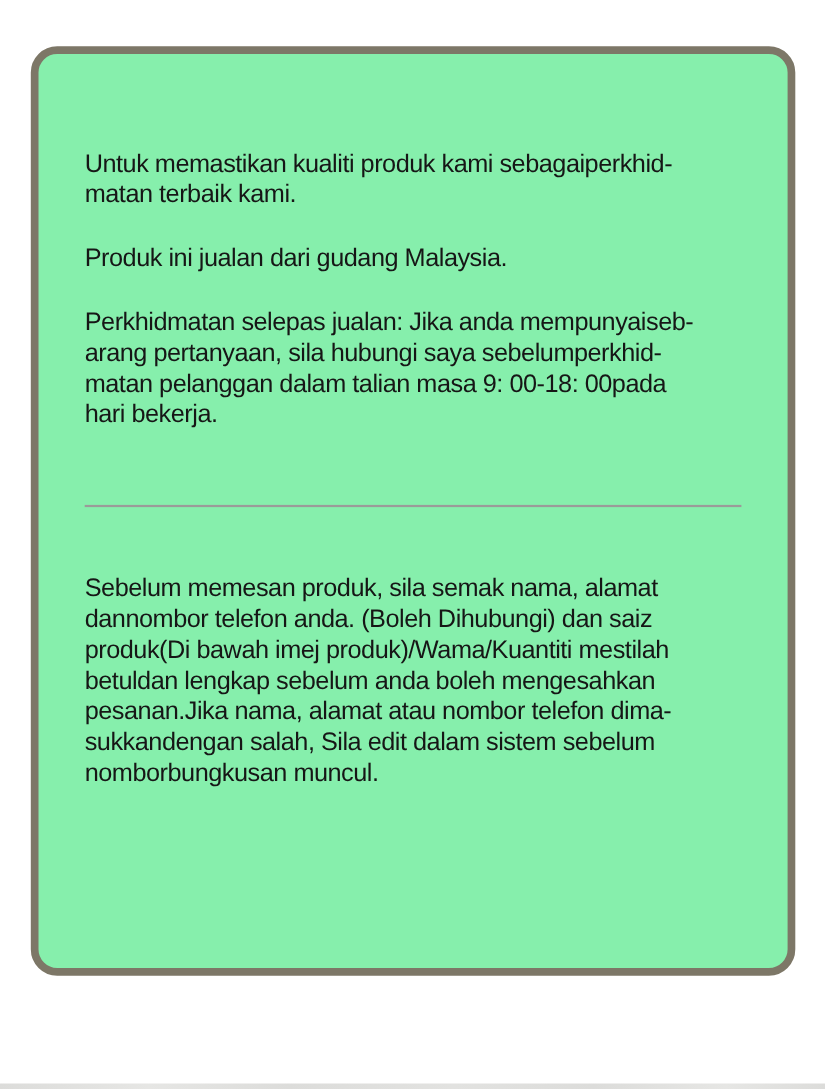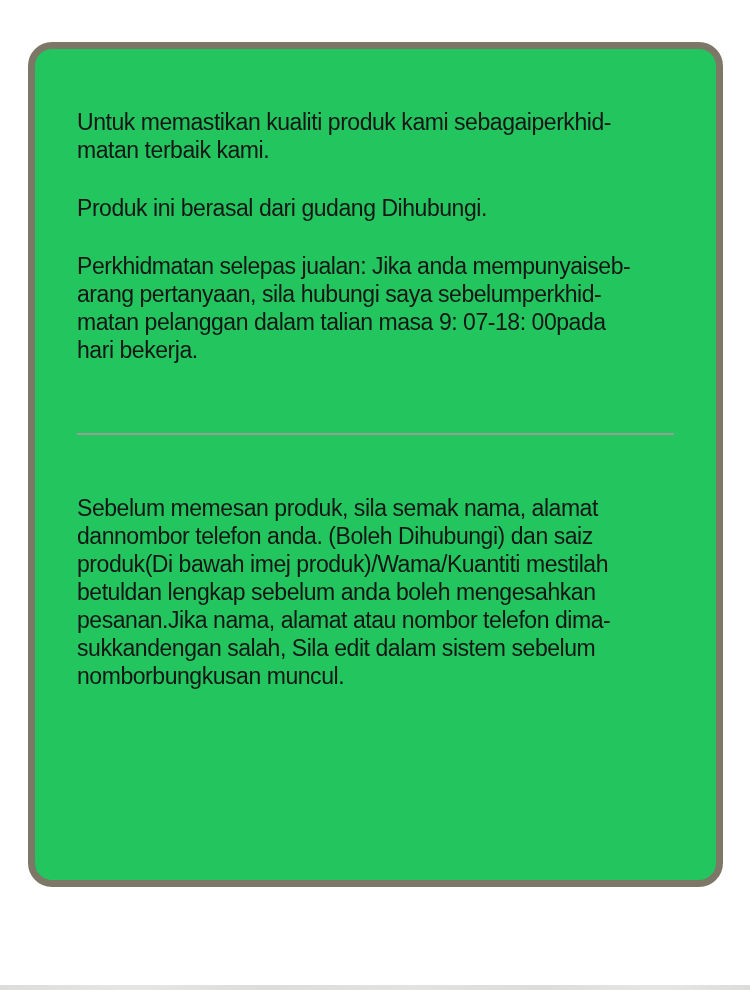--- a/index.html
+++ b/index.html
@@ -23,22 +23,22 @@
   }
   .notice-card {
     position: absolute;
     left: 28px;
     top: 42px;
     width: 695px;
     height: 845px;
     box-sizing: border-box;
     border: 7px solid var(--border-color);
     border-radius: 24px;
-    background: #22c55e;
-    padding: 59px 30px 0 42px;
+    background: #86efac;
+    padding: 85px 30px 0 42px;
   }
   .para {
     margin: 0 0 30px 0;
     font-size: 23px;
     line-height: 28px;
     letter-spacing: -0.45px;
     color: var(--text-color);
     white-space: pre-line;
     font-weight: 400;
   }
@@ -61,24 +61,24 @@
       #e2e2e0 55%, var(--strip-color) 72%, #e6e6e4 88%, var(--strip-color) 100%);
   }
 </style>
 </head>
 <body>
 
 <div class="page">
   <div class="notice-card">
     <p class="para p1">Untuk memastikan kualiti produk kami sebagaiperkhid-
 matan terbaik kami.</p>
-    <p class="para p2">Produk ini berasal dari gudang Dihubungi.</p>
+    <p class="para p2">Produk ini jualan dari gudang Malaysia.</p>
     <p class="para p4">Perkhidmatan selepas jualan: Jika anda mempunyaiseb-
 arang pertanyaan, sila hubungi saya sebelumperkhid-
-matan pelanggan dalam talian masa 9: 07-18: 00pada
+matan pelanggan dalam talian masa 9: 00-18: 00pada
 hari bekerja.</p>
     <hr class="divider">
     <p class="para p5">Sebelum memesan produk, sila semak nama, alamat
 dannombor telefon anda. (Boleh Dihubungi) dan saiz
 produk(Di bawah imej produk)/Wama/Kuantiti mestilah
 betuldan lengkap sebelum anda boleh mengesahkan
 pesanan.Jika nama, alamat atau nombor telefon dima-
 sukkandengan salah, Sila edit dalam sistem sebelum
 nomborbungkusan muncul.</p>
   </div>

